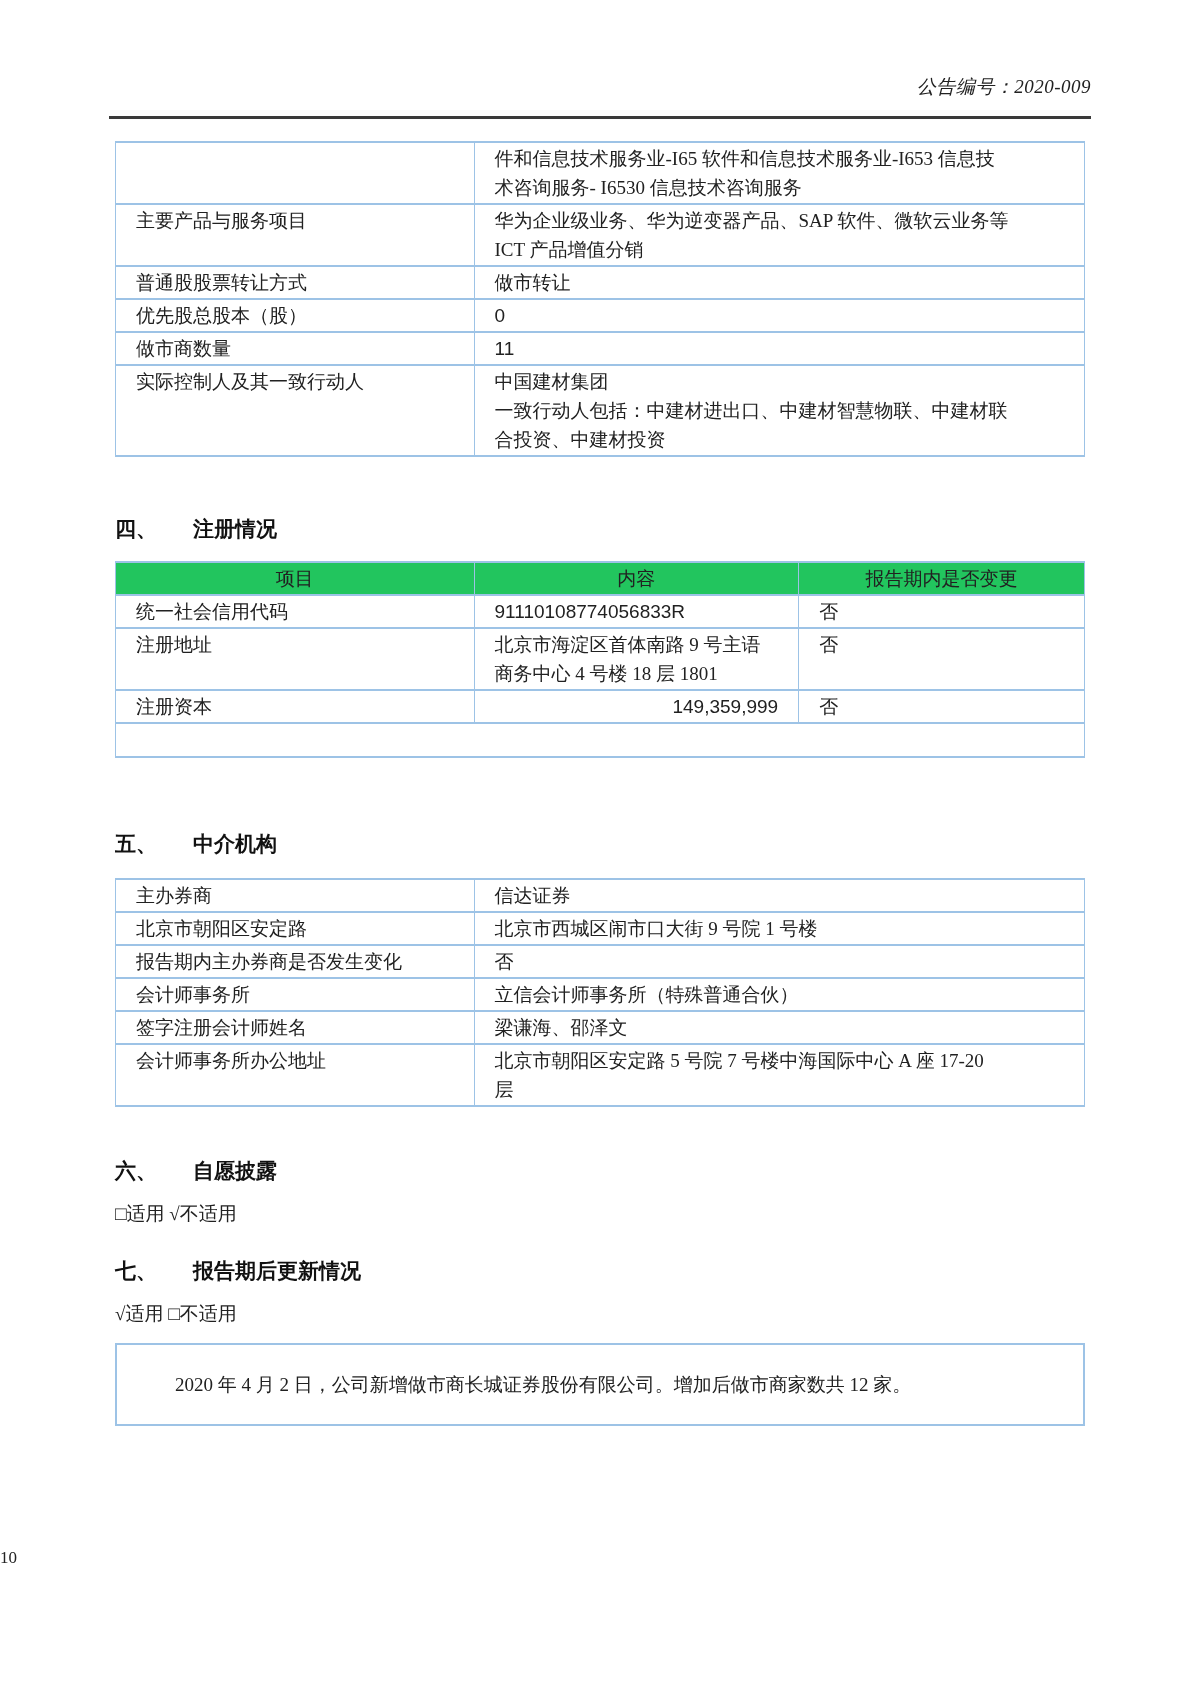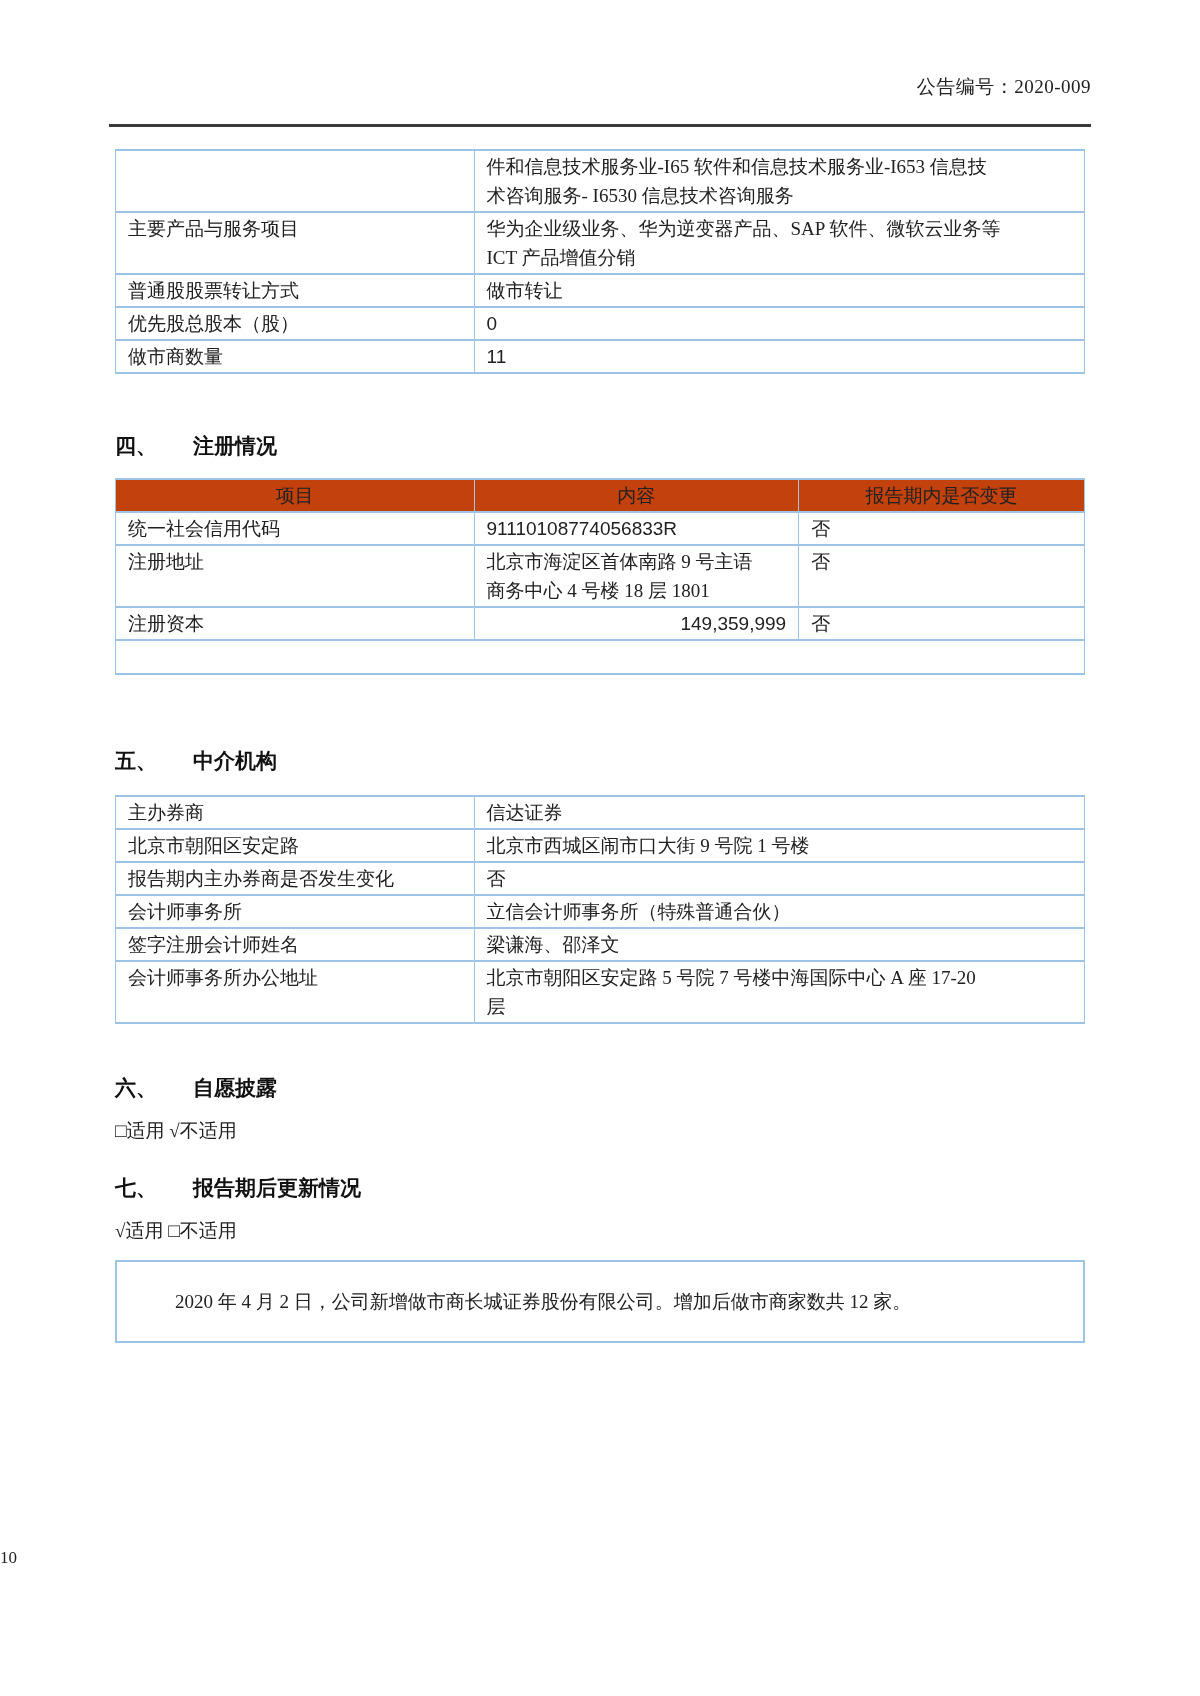--- a/index.html
+++ b/index.html
@@ -14,52 +14,53 @@
   .content{margin:0 115px;}
 
   
   .doc-header{
     padding-top:74px;
     margin:0 -6px;
     text-align:right;
     font-size:19px;
     letter-spacing:.5px;
     border-bottom:3px solid #3a3a3a;
-    padding-bottom:24px;
+    padding-bottom:16px;
+    font-style:italic;
   }
 
   
   table.tbl{
     width:100%;
     border-collapse:collapse;
     table-layout:fixed;
   }
   table.tbl td,table.tbl th{
     border-left:1px solid #9dc3e6;
     border-right:1px solid #9dc3e6;
     border-top:2px solid #9dc3e6;
     border-bottom:2px solid #9dc3e6;
     font-size:19px;
     font-weight:normal;
     line-height:29px;
-    padding:1px 12px;
+    padding:1px 20px;
     vertical-align:top;
     word-break:break-all;
   }
   table.tbl{border:1px solid #9dc3e6;}
   .pre{white-space:pre-line;}
   .num{font-family:"Liberation Sans","DejaVu Sans",sans-serif;font-size:18px;}
   .ta-right{text-align:right;padding-right:30px;}
 
   .tbl-overview{margin-top:22px;}
   .tbl-overview td{padding-top:2px;padding-bottom:2px;}
 
   .tbl-reg td,.tbl-reg th{padding-top:4px;padding-bottom:4px;}
   .tbl-reg th{
-    background:#c2410c;
+    background:#22c55e;
     text-align:center;
     font-weight:bold;
     padding-top:6px;padding-bottom:6px;
   }
   .empty-row{height:30px;}
 
   .tbl-mid td{padding-top:3px;padding-bottom:3px;}
 
   
   .sec-heading{
@@ -128,20 +129,26 @@
         <td>普通股股票转让方式</td>
         <td>做市转让</td>
       </tr>
       <tr>
         <td>优先股总股本（股）</td>
         <td class="num">0</td>
       </tr>
       <tr>
         <td>做市商数量</td>
         <td class="num">11</td>
+      </tr>
+      <tr>
+        <td>实际控制人及其一致行动人</td>
+        <td class="pre">中国建材集团
+一致行动人包括：中建材进出口、中建材智慧物联、中建材联
+合投资、中建材投资</td>
       </tr>
     </tbody>
       </table>
 
     <div class="sec-heading mt-lg">
       <span class="sec-num">四、</span>
       <span class="sec-title">注册情况</span>
     </div>
 
     <table class="tbl tbl-reg">

